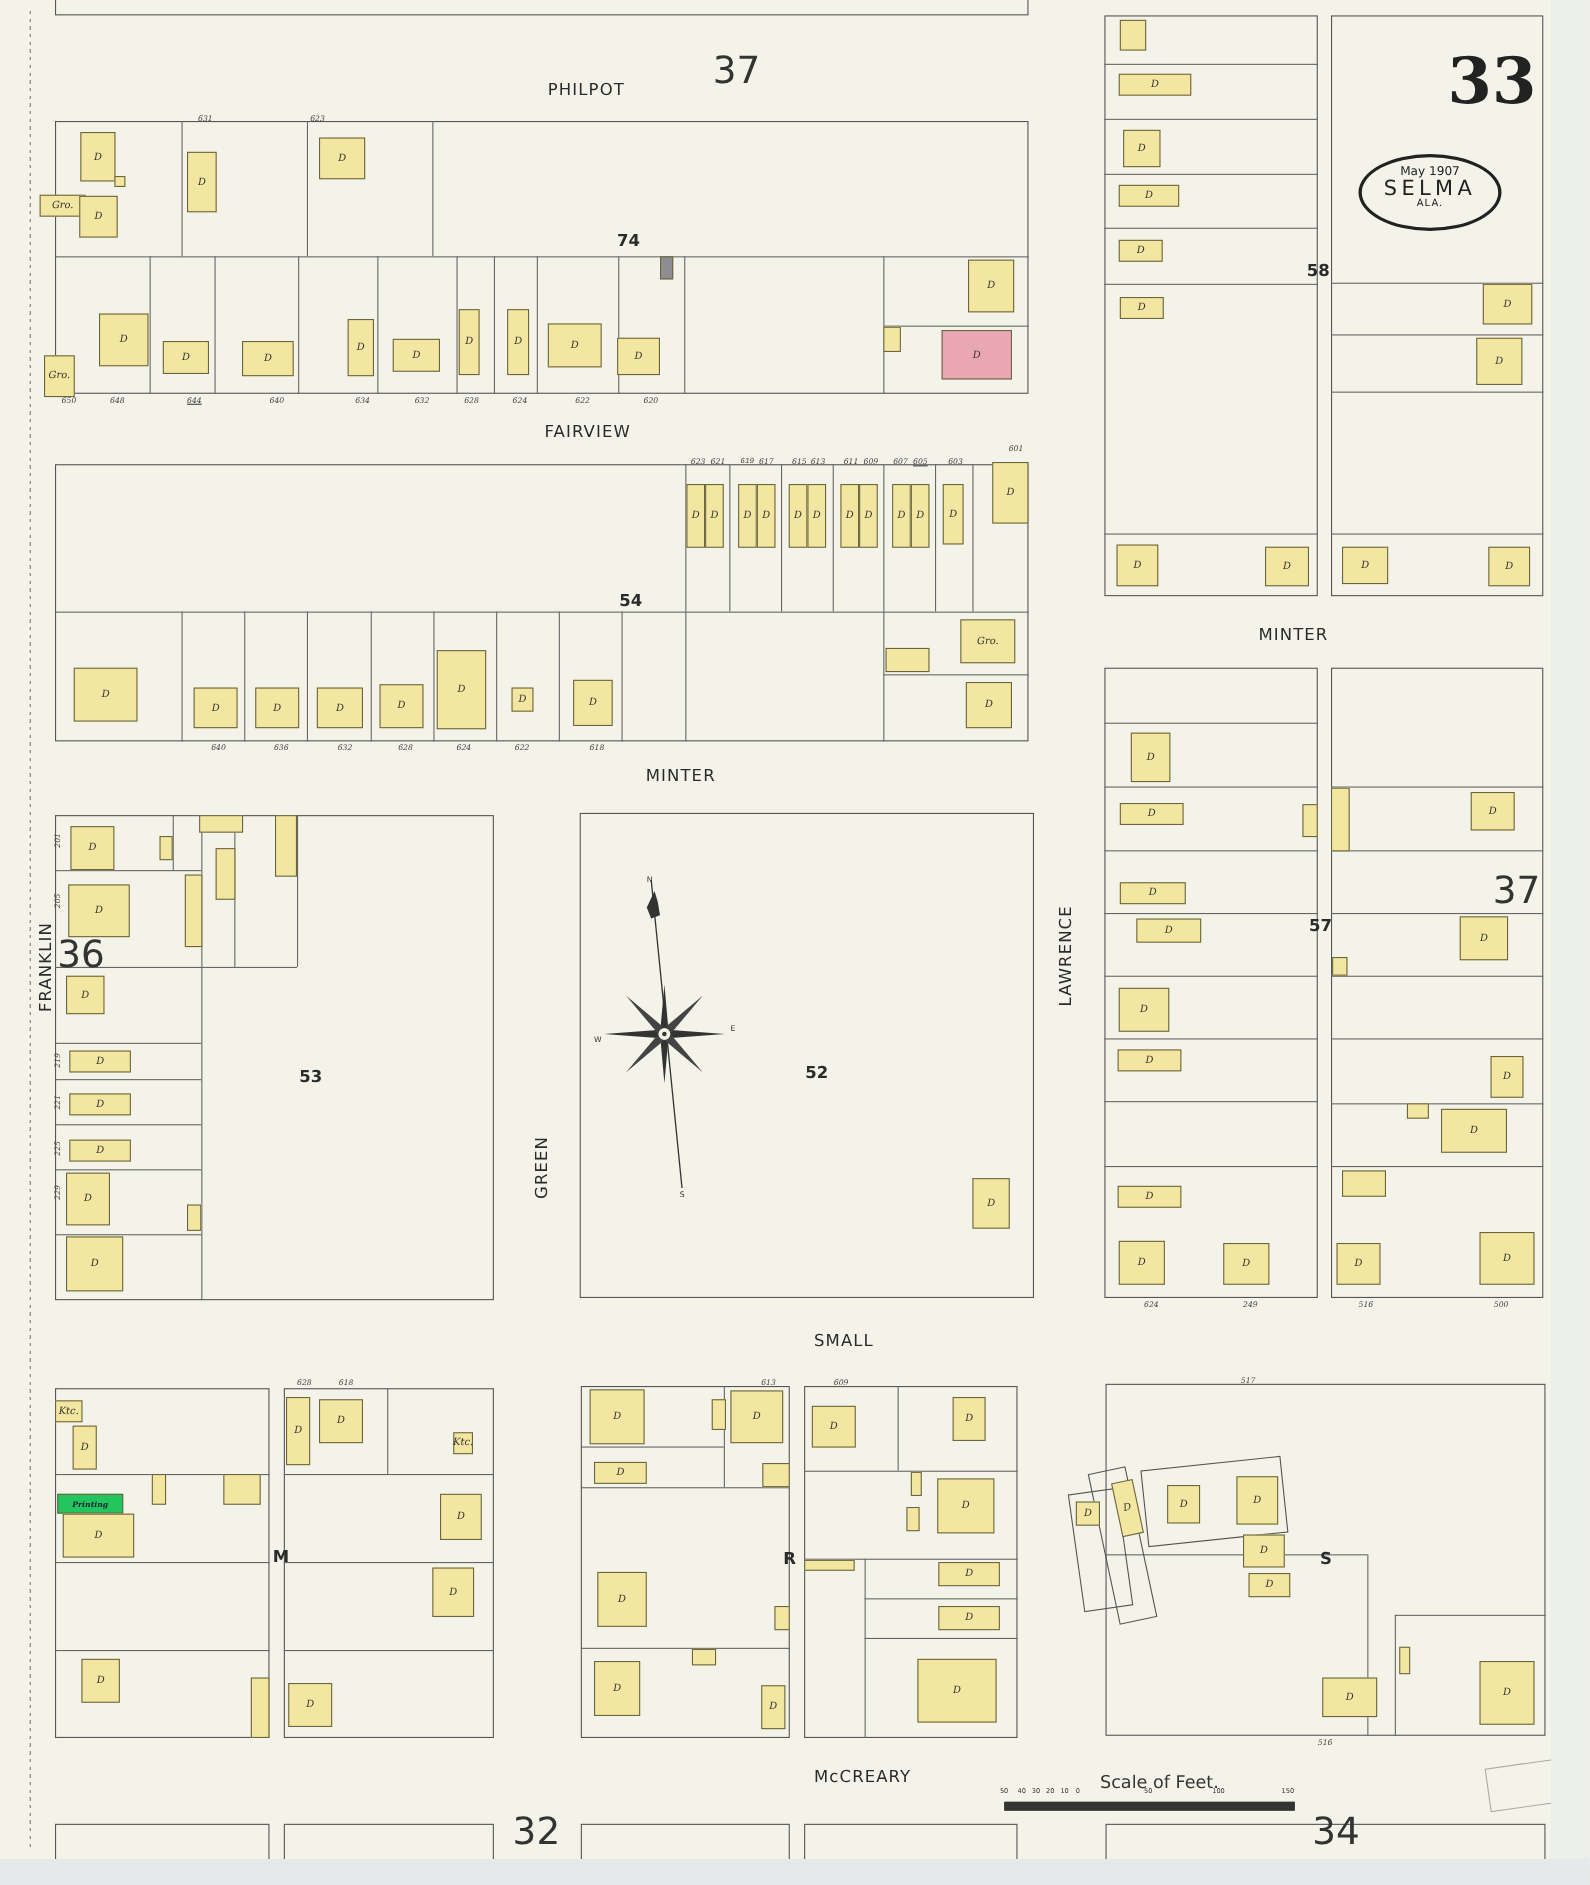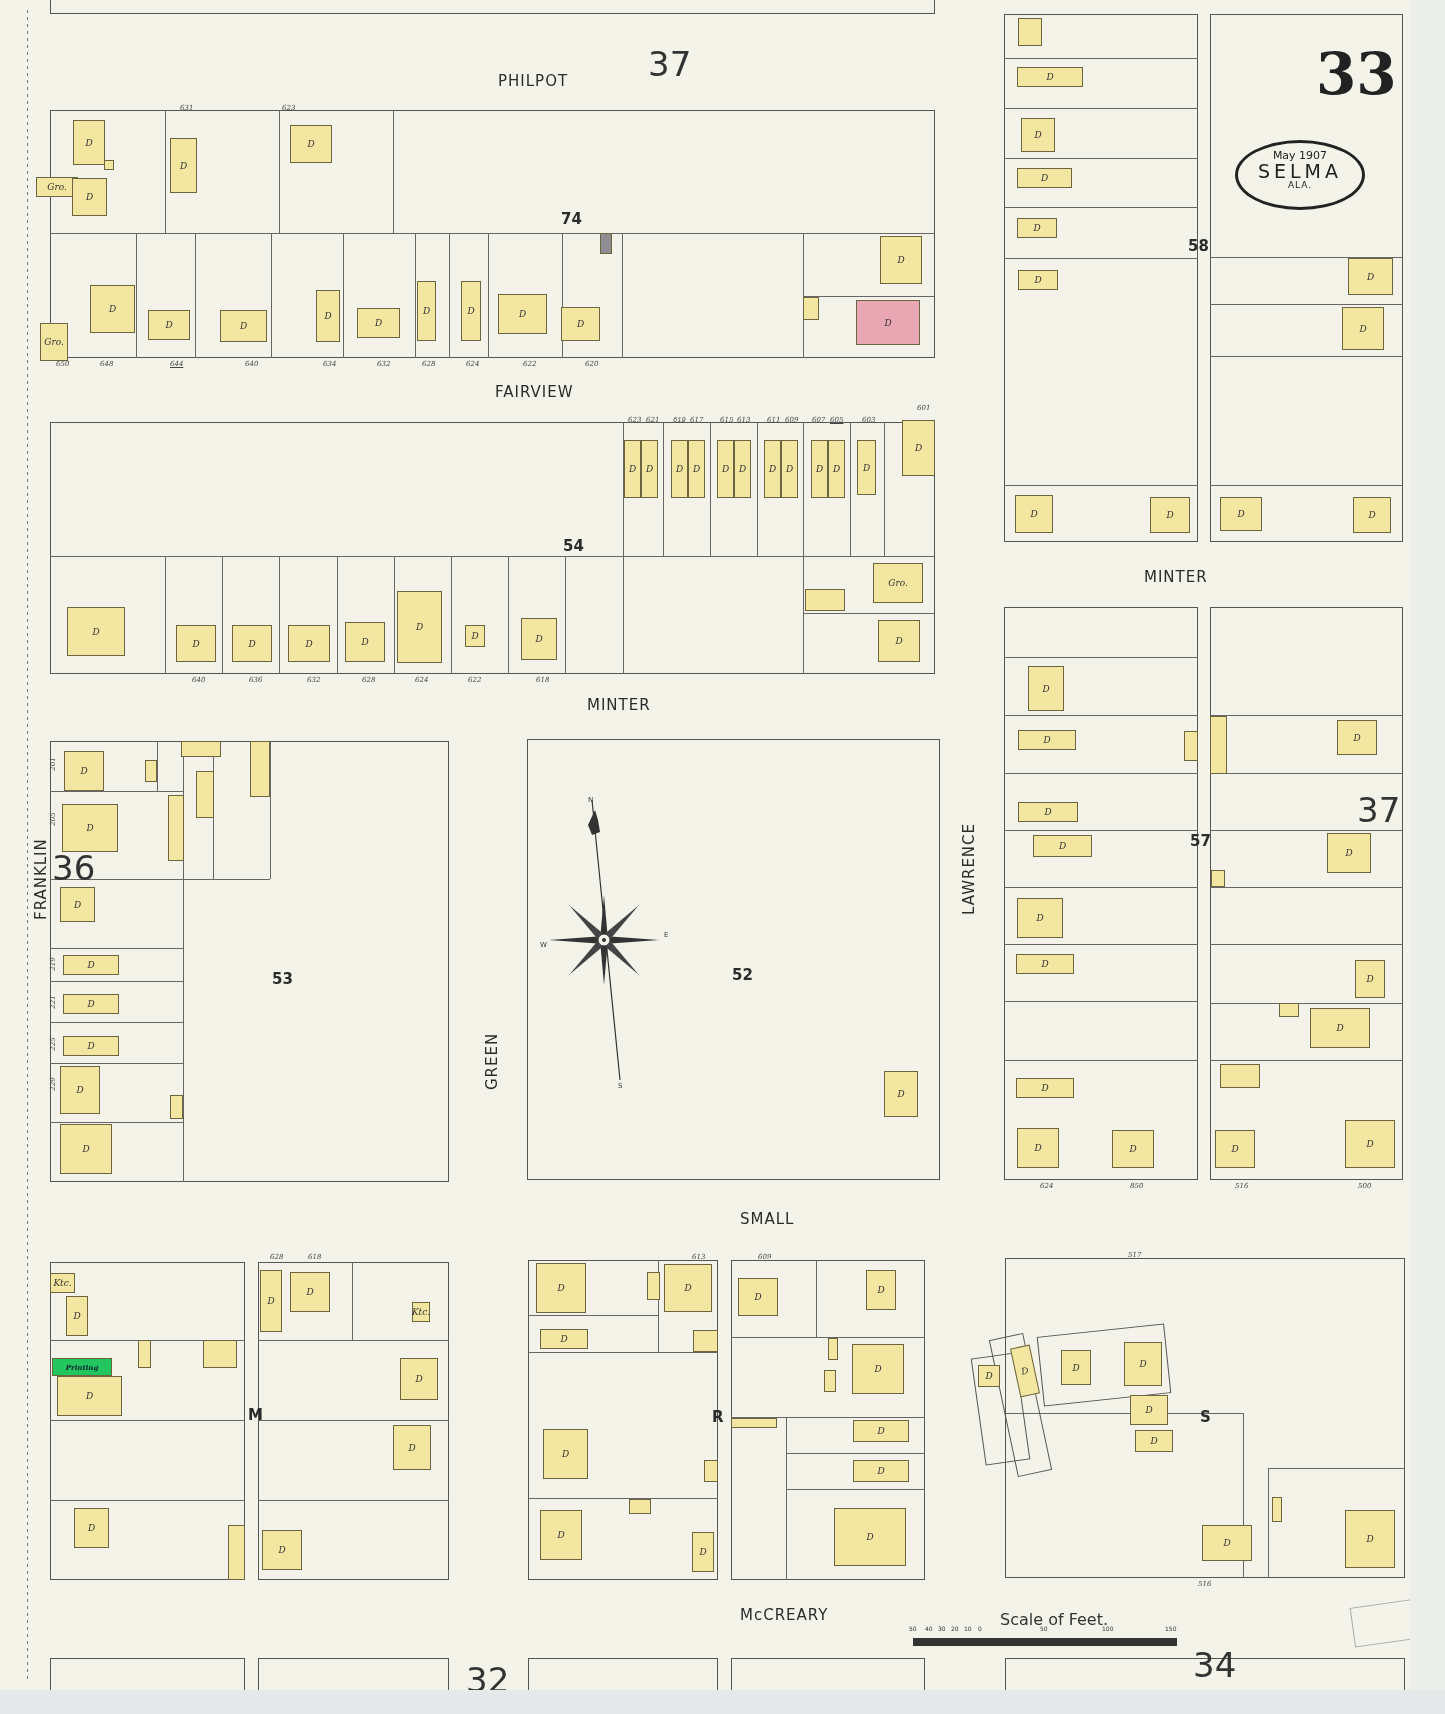--- a/index.html
+++ b/index.html
@@ -299,21 +299,21 @@
   <div class="bld" style="left:1355px;top:960px;width:30px;height:38px;">D</div>
   <div class="bld" style="left:1279px;top:1003px;width:20px;height:14px;"></div>
   <div class="bld" style="left:1310px;top:1008px;width:60px;height:40px;">D</div>
   <div class="bld x" style="left:1220px;top:1064px;width:40px;height:24px;"></div>
   <div class="bld" style="left:1017px;top:1128px;width:42px;height:40px;">D</div>
   <div class="bld" style="left:1112px;top:1130px;width:42px;height:38px;">D</div>
   <div class="bld" style="left:1215px;top:1130px;width:40px;height:38px;">D</div>
   <div class="bld" style="left:1345px;top:1120px;width:50px;height:48px;">D</div>
 
   <div class="addr" style="left:1040px;top:1182px;">624</div>
-  <div class="addr" style="left:1130px;top:1182px;">850</div>
+  <div class="addr" style="left:1130px;top:1182px;">249</div>
   <div class="addr" style="left:1235px;top:1182px;">516</div>
   <div class="addr" style="left:1358px;top:1182px;">500</div>
 
   <div class="st" style="left:740px;top:1210px;">SMALL</div>
 
   <div class="blk" style="left:50px;top:1262px;width:195px;height:318px;"></div>
   <div class="blk" style="left:258px;top:1262px;width:191px;height:318px;"></div>
   <div class="ln lh" style="left:50px;top:1340px;width:195px;"></div>
   <div class="ln lh" style="left:50px;top:1420px;width:195px;"></div>
   <div class="ln lh" style="left:50px;top:1500px;width:195px;"></div>
@@ -397,21 +397,21 @@
   <div class="bld" style="left:1272px;top:1497px;width:10px;height:25px;"></div>
   <div class="bld" style="left:1345px;top:1510px;width:50px;height:58px;">D</div>
 
   <div class="st" style="left:740px;top:1606px;">McCREARY</div>
 
   <div class="blk" style="left:50px;top:1658px;width:195px;height:40px;"></div>
   <div class="blk" style="left:258px;top:1658px;width:191px;height:40px;"></div>
   <div class="blk" style="left:528px;top:1658px;width:190px;height:40px;"></div>
   <div class="blk" style="left:731px;top:1658px;width:194px;height:40px;"></div>
   <div class="blk" style="left:1005px;top:1658px;width:400px;height:40px;"></div>
-  <div class="adj" style="left:466px;top:1645px;margin-top:15px;">32</div>
+  <div class="adj" style="left:466px;top:1645px;">32</div>
   <div class="adj" style="left:1193px;top:1645px;">34</div>
 
   <div class="scale">
     <div class="t">Scale of Feet.</div>
     <span class="tk" style="left:4px;">50</span>
     <span class="tk" style="left:20px;">40</span>
     <span class="tk" style="left:33px;">30</span>
     <span class="tk" style="left:46px;">20</span>
     <span class="tk" style="left:59px;">10</span>
     <span class="tk" style="left:73px;">0</span>

